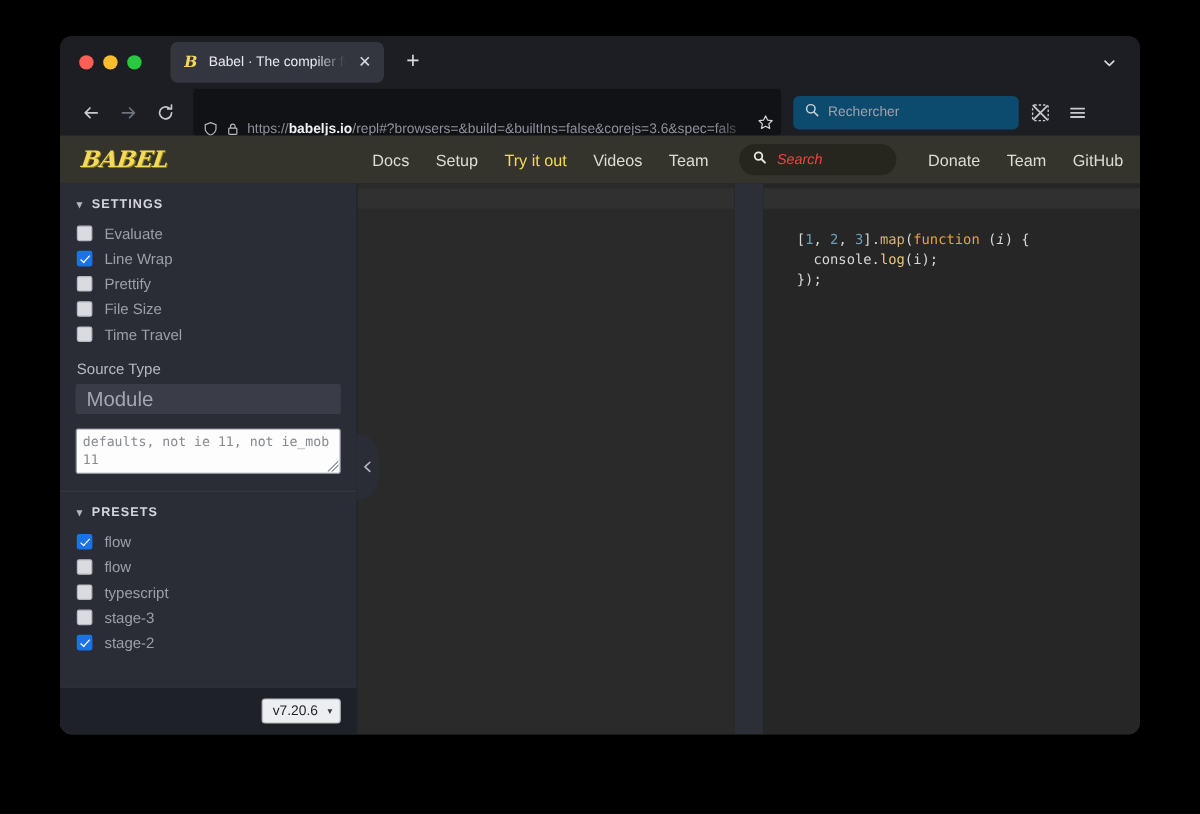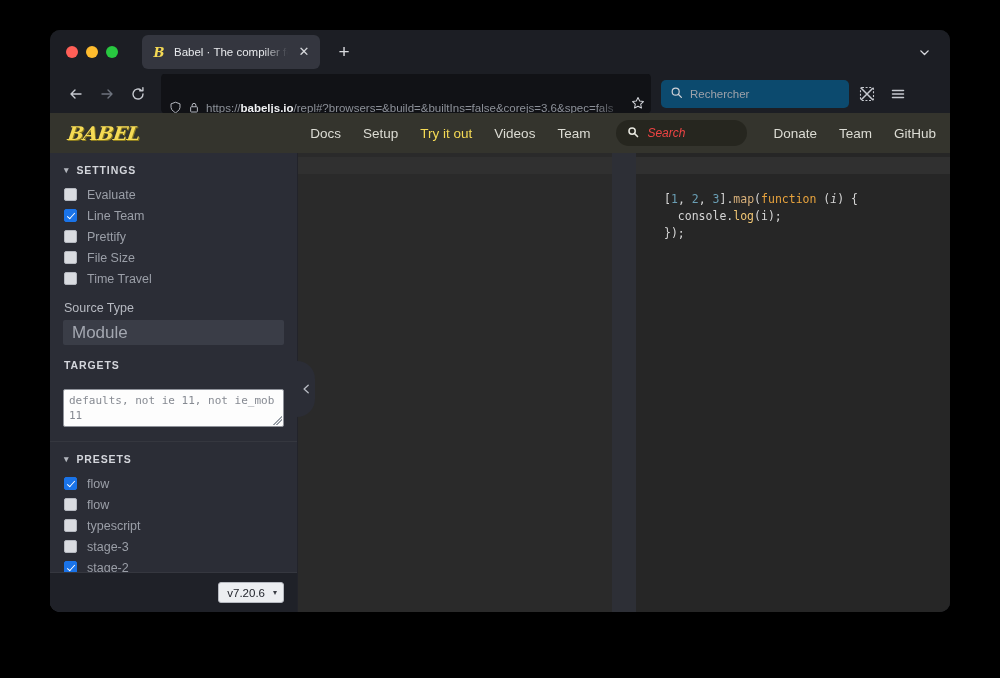--- a/index.html
+++ b/index.html
@@ -471,39 +471,38 @@
             <span class="chev-d">▾</span>
             <span>SETTINGS</span>
           </div>
 
           <div class="opt">
             <span class="cb"></span>
             <span class="opt-label">Evaluate</span>
           </div>
           <div class="opt">
             <span class="cb on"></span>
-            <span class="opt-label">Line Team</span>
+            <span class="opt-label">Line Wrap</span>
           </div>
           <div class="opt">
             <span class="cb"></span>
             <span class="opt-label">Prettify</span>
           </div>
           <div class="opt">
             <span class="cb"></span>
             <span class="opt-label">File Size</span>
           </div>
           <div class="opt">
             <span class="cb"></span>
             <span class="opt-label">Time Travel</span>
           </div>
 
           <div class="field-label">Source Type</div>
           <div class="select-box">Module</div>
 
-          <div class="targets-head">TARGETS</div>
           <div class="targets-box">defaults, not ie 11, not ie_mob 11</div>
 
           <div class="divider"></div>
 
           <div class="sect-head">
             <span class="chev-d">▾</span>
             <span>PRESETS</span>
           </div>
 
           <div class="opt">

